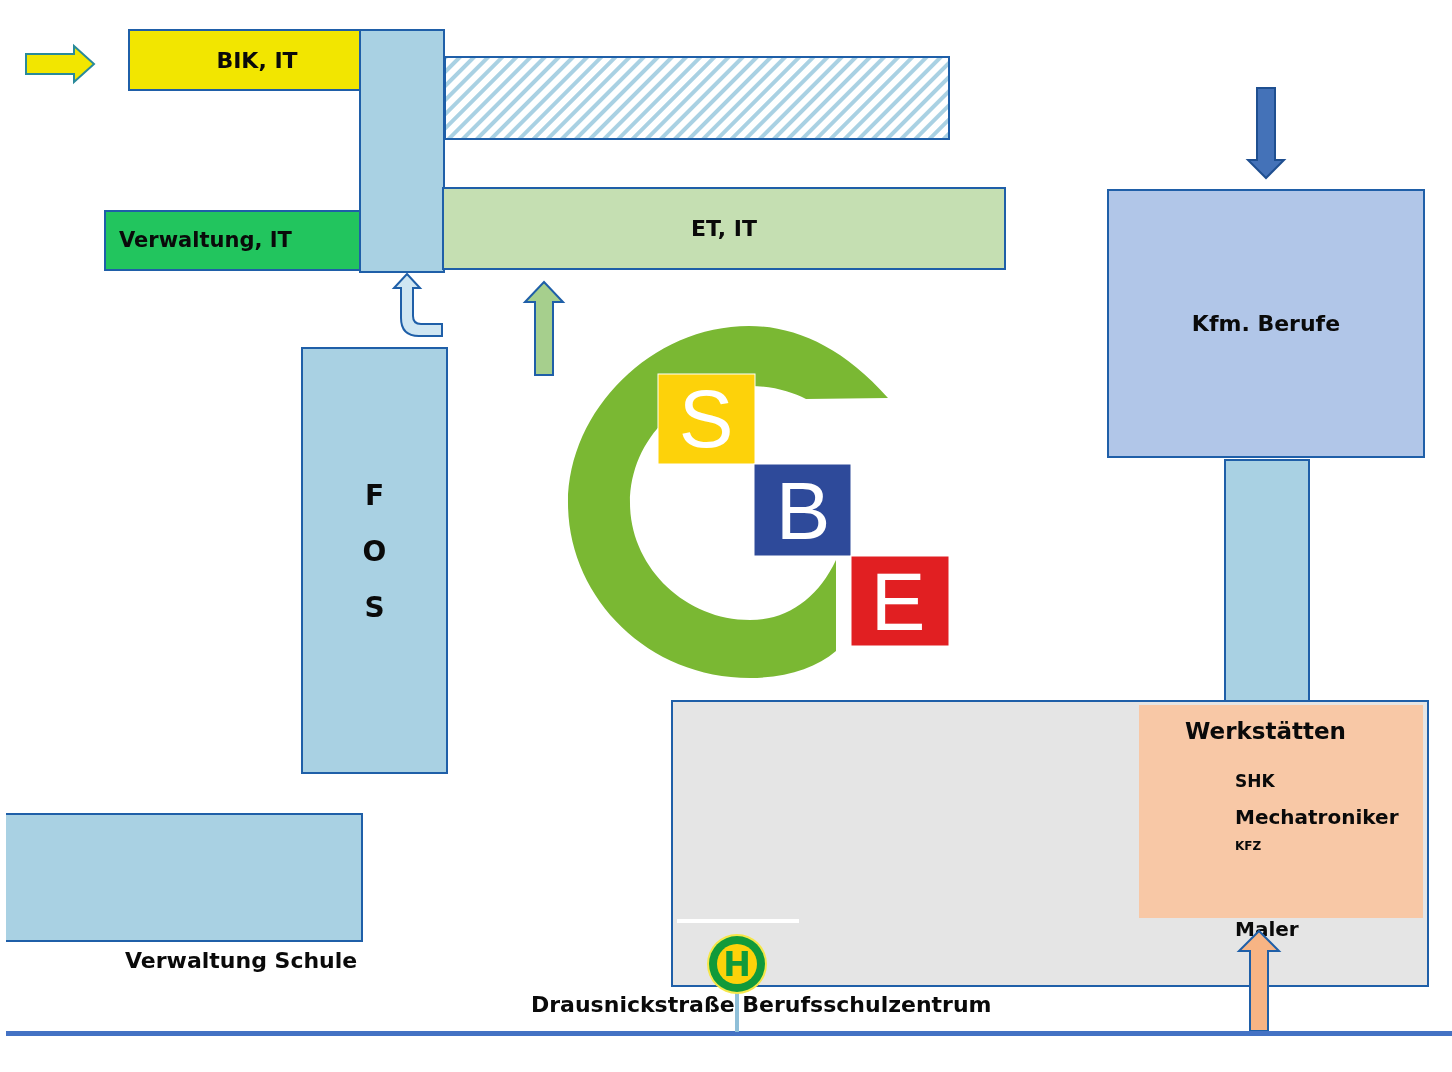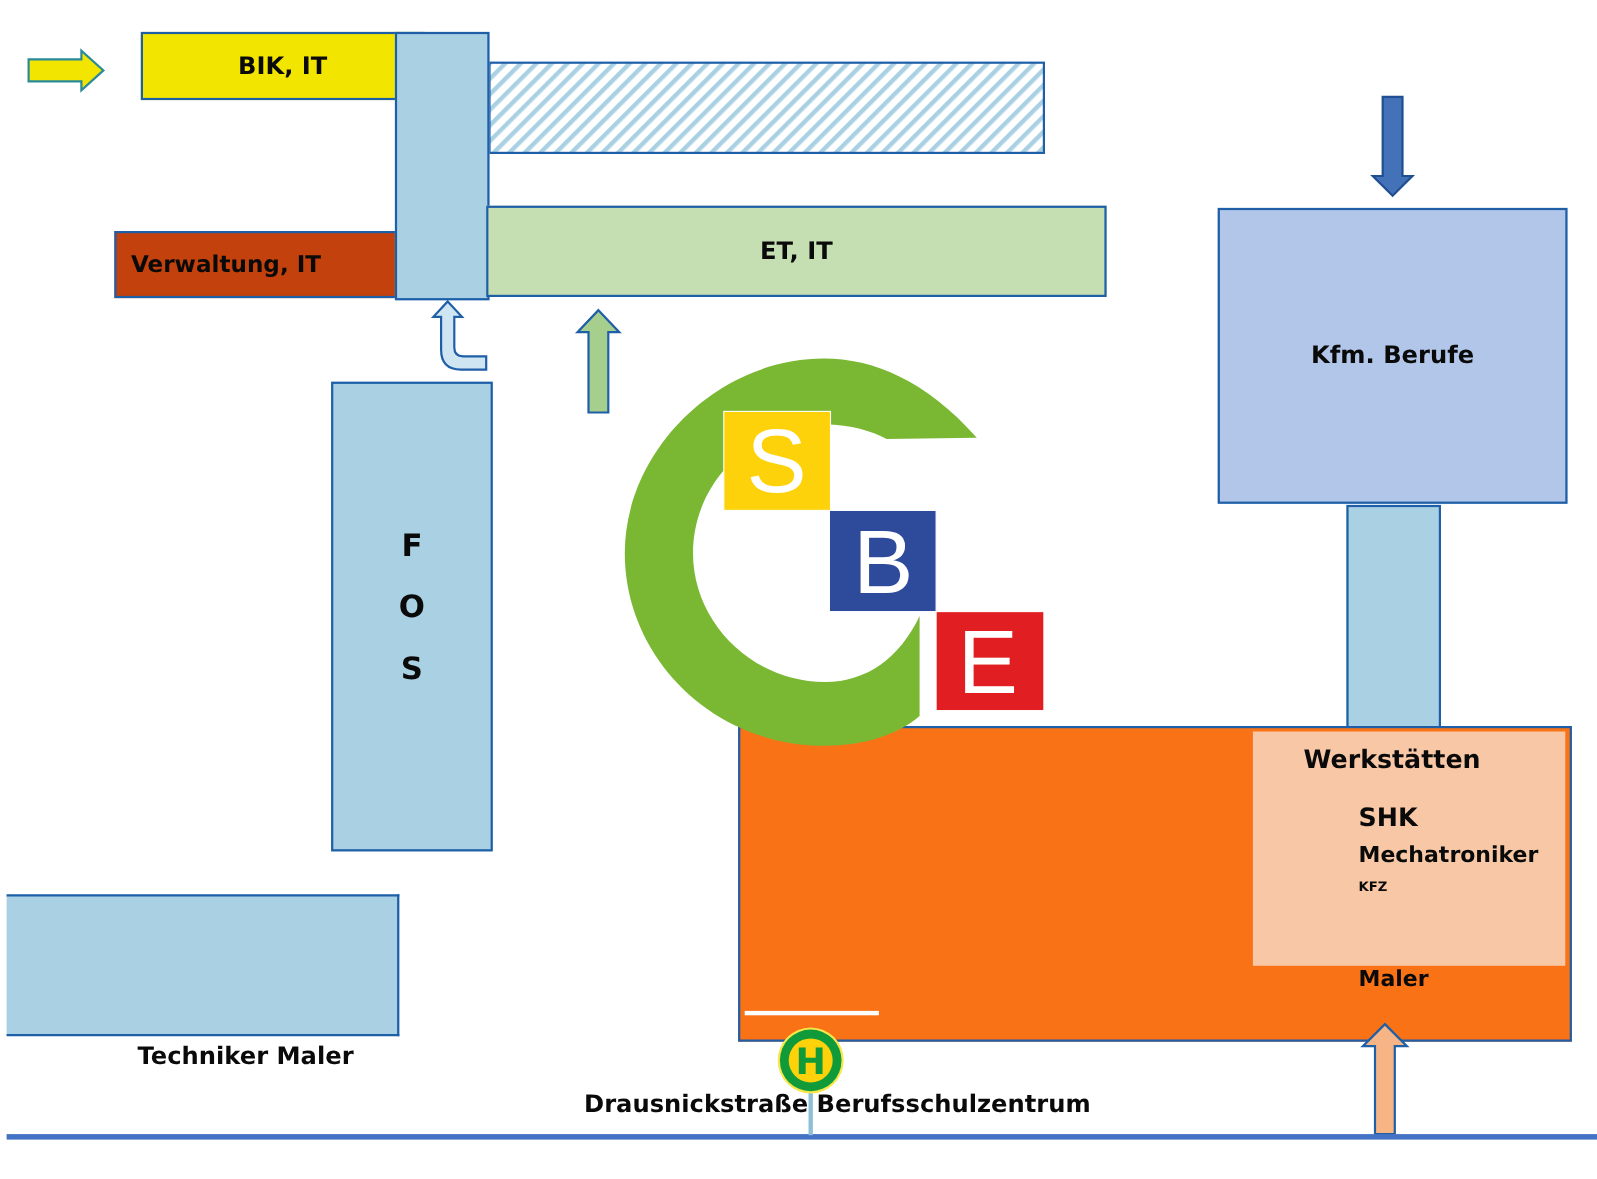--- a/index.html
+++ b/index.html
@@ -20,49 +20,49 @@
       <rect width="4" height="10" fill="#a9d1e3"></rect>
     </pattern>
   </defs>
   <rect x="1" y="1" width="504" height="82" fill="url(#hatch)" stroke="#1f5fa8" stroke-width="2"></rect>
 </svg>
 
 <div class="bld ctr" style="left:106px;top:29px;width:258px;height:62px;background:#f2e600;margin-left:22px;">
   <span class="lbl" style="position:static;font-size:22px;">BIK, IT</span>
 </div>
 
-<div class="bld" style="left:104px;top:210px;width:258px;height:61px;background:#c2410c;">
+<div class="bld" style="left:104px;top:210px;width:258px;height:61px;background:#22c55e;">
   <span class="lbl" style="left:13px;top:16px;font-size:21px;">Verwaltung, IT</span>
 </div>
 
 <div class="bld" style="left:359px;top:29px;width:86px;height:244px;background:#a9d1e3;"></div>
 
 <div class="bld ctr" style="left:442px;top:187px;width:564px;height:83px;background:#c5dfb2;">
   <span class="lbl" style="position:static;font-size:22px;">ET, IT</span>
 </div>
 
 <div class="bld" style="left:301px;top:347px;width:147px;height:427px;background:#a9d1e3;">
   <span class="lbl" style="left:0;width:143px;text-align:center;top:130px;font-size:28px;">F</span>
   <span class="lbl" style="left:0;width:143px;text-align:center;top:186px;font-size:28px;">O</span>
   <span class="lbl" style="left:0;width:143px;text-align:center;top:242px;font-size:28px;">S</span>
 </div>
 
 <div class="bld" style="left:6px;top:813px;width:357px;height:129px;background:#a9d1e3;border-left:none;"></div>
-<span class="lbl" style="left:125px;top:948px;font-size:22px;">Techniker Maler</span>
+<span class="lbl" style="left:125px;top:948px;font-size:22px;">Verwaltung Schule</span>
 
 <div class="bld ctr" style="left:1107px;top:189px;width:318px;height:269px;background:#b1c6e8;">
   <span class="lbl" style="position:static;font-size:22px;">Kfm. Berufe</span>
 </div>
 
 <div class="bld" style="left:1224px;top:459px;width:86px;height:245px;background:#a9d1e3;"></div>
 
-<div class="bld" style="left:671px;top:660px;width:758px;height:287px;background:#f97316;">
+<div class="bld" style="left:671px;top:700px;width:758px;height:287px;background:#e5e5e5;">
   <div style="position:absolute;left:466px;top:3px;width:284px;height:213px;background:#f8c8a6;">
     <span class="lbl" style="left:46px;top:13px;font-size:23px;">Werkstätten</span>
-    <span class="lbl" style="left:96px;top:66px;font-size:23px;">SHK</span>
+    <span class="lbl" style="left:96px;top:66px;font-size:17px;">SHK</span>
     <span class="lbl" style="left:96px;top:100px;font-size:20px;text-align:center;">Mechatroniker</span>
     <span class="lbl" style="left:96px;top:134px;font-size:12px;">KFZ</span>
     <span class="lbl" style="left:96px;top:168px;font-size:20px;margin-top:44px;">Maler</span>
   </div>
 </div>
 
 <div style="position:absolute;left:677px;top:919px;width:122px;height:4px;background:#ffffff;"></div>
 
 <svg style="left:24px;top:44px;" width="72" height="40">
   <polygon points="2,10 50,10 50,2 70,20 50,38 50,30 2,30" fill="#f2e600" stroke="#2a8a9a" stroke-width="2"></polygon>

